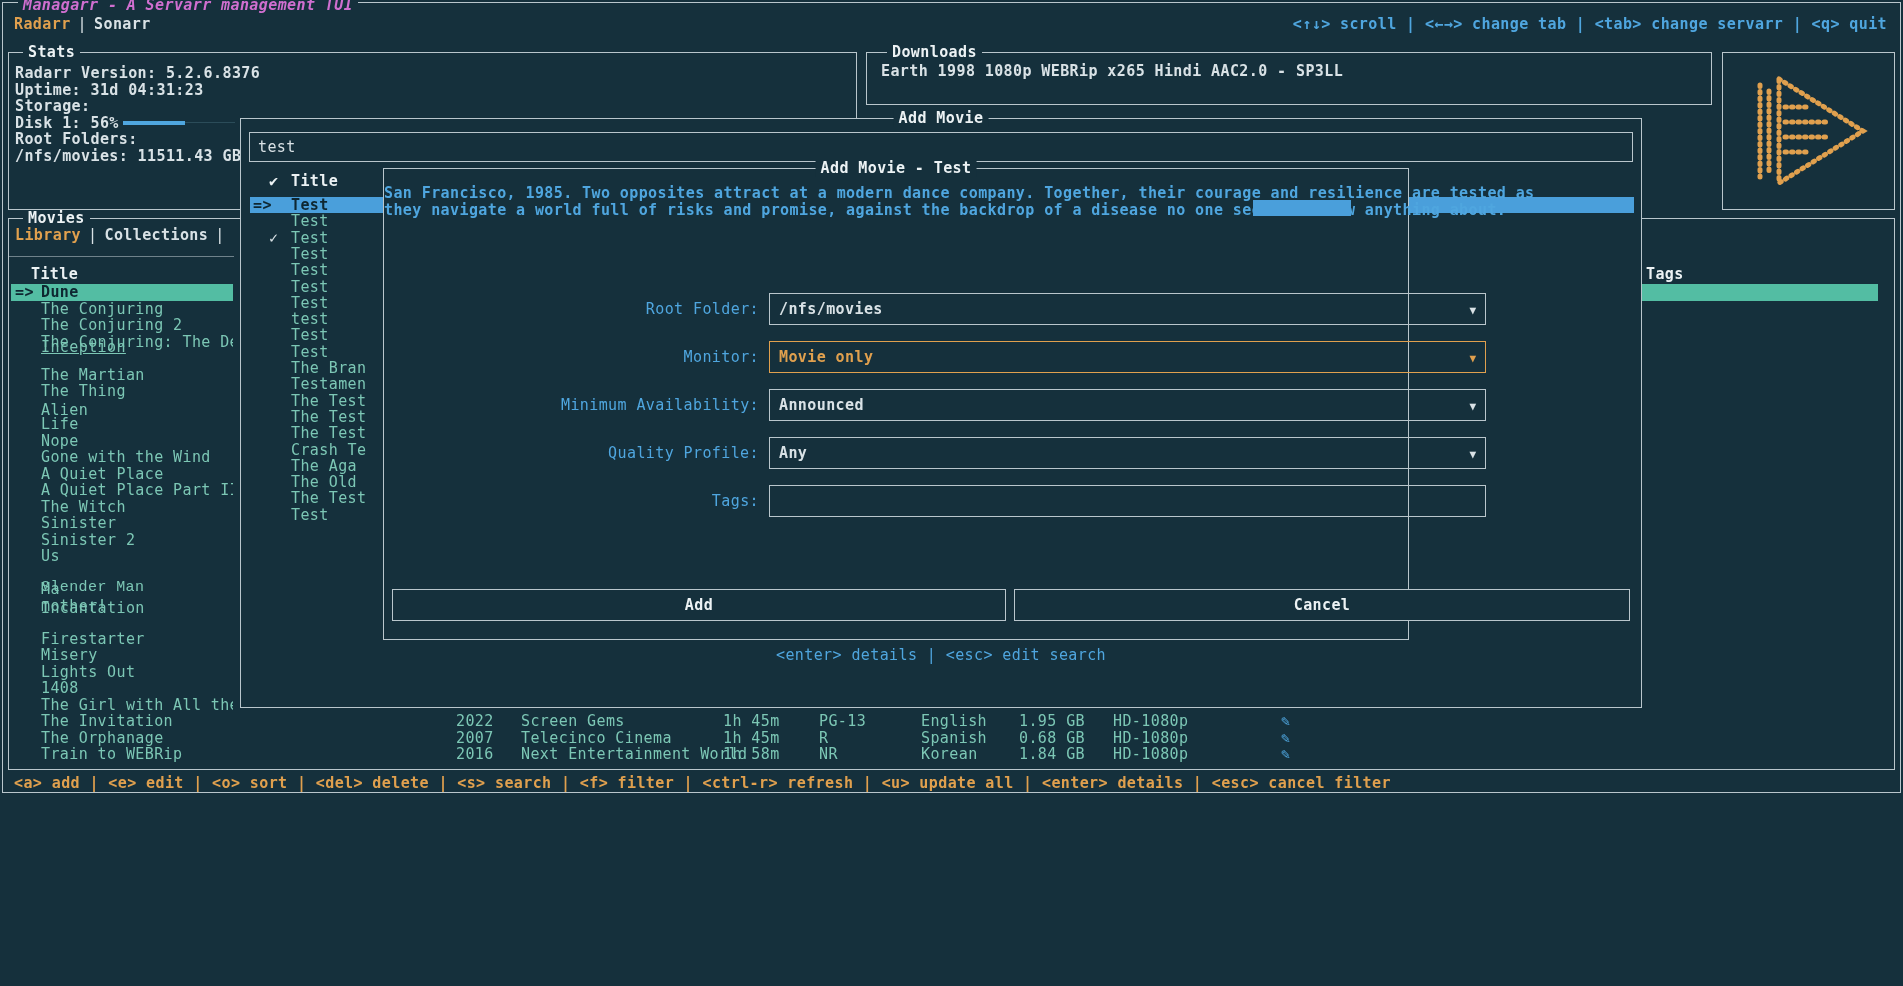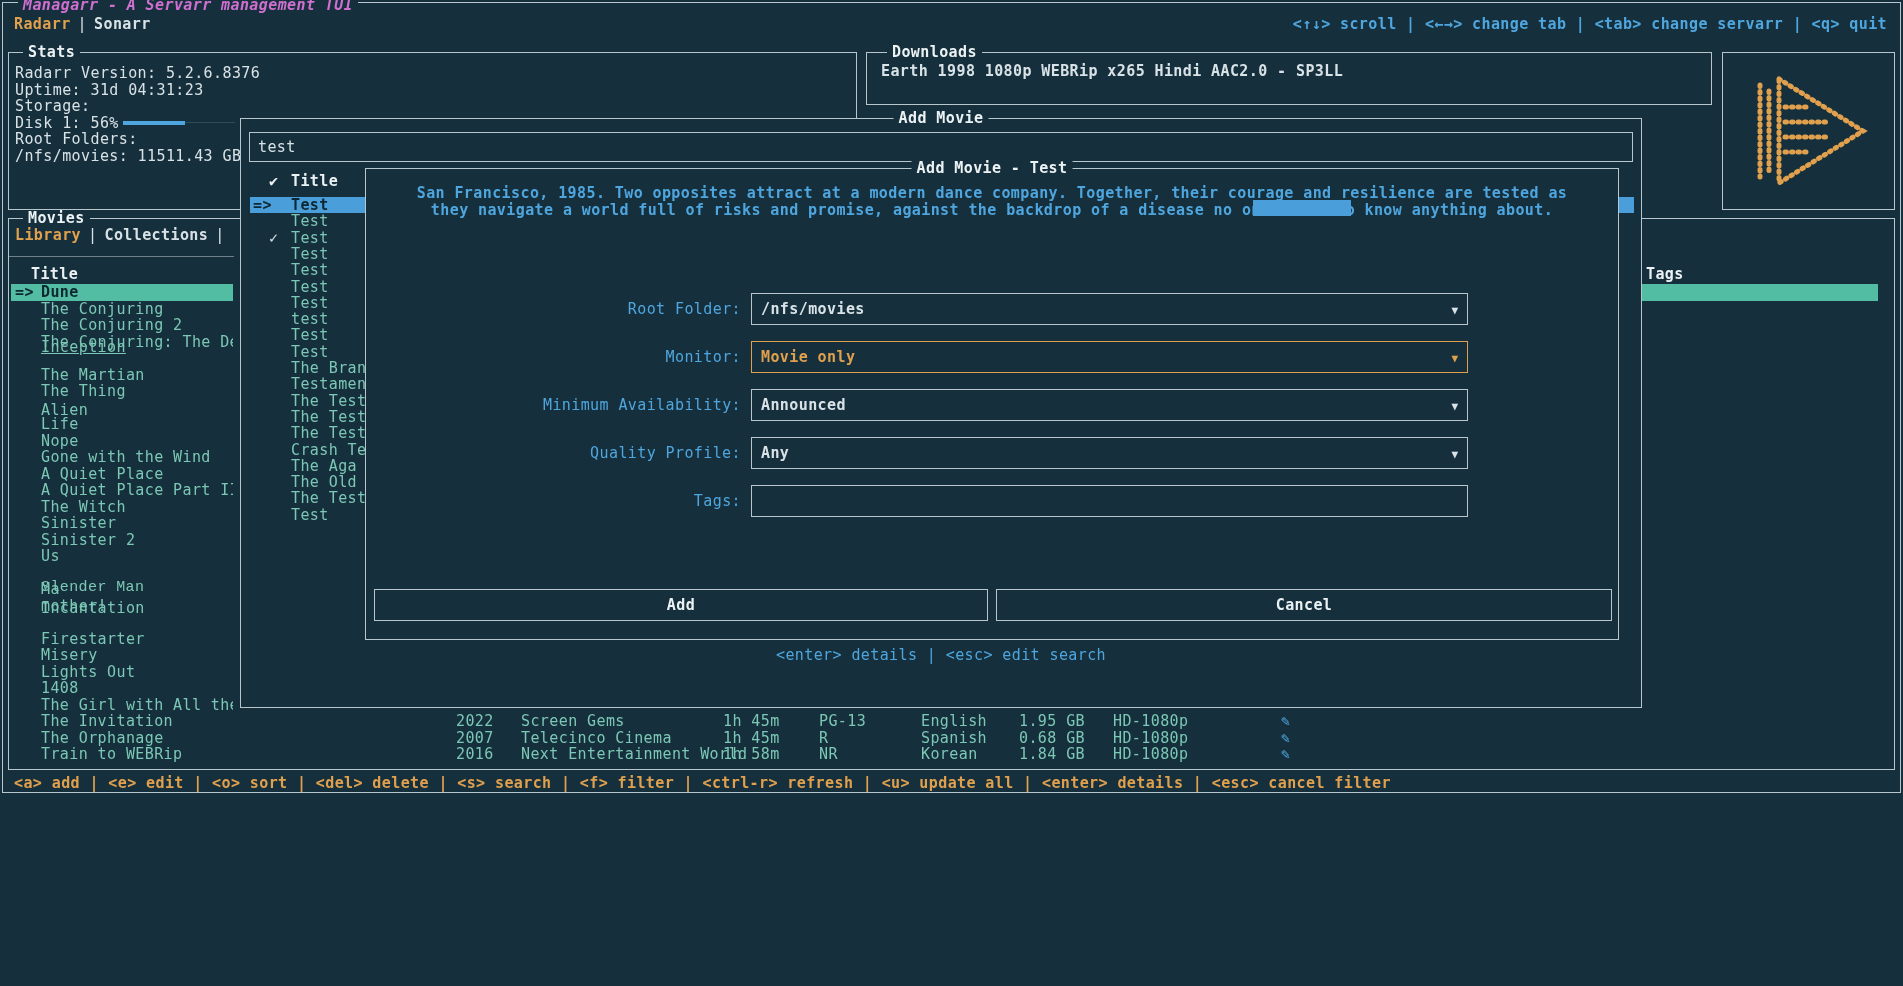--- a/index.html
+++ b/index.html
@@ -21,21 +21,21 @@
   .legend{position:absolute;top:-9px;background:var(--bg,#15303c);padding:0 5px;font-weight:bold;color:var(--fg-bright,#ecf2f4);white-space:nowrap}
   .legend.center{left:50%;transform:translateX(-50%)}
   .legend.left{left:14px}
 
   .app-title{position:absolute;left:18px;top:-3px;background:var(--bg,#15303c);padding:0 5px;font-weight:bold;font-style:italic;white-space:nowrap}
   .top-tabs{position:absolute;left:14px;top:16px;white-space:nowrap}
   .top-tabs .div{color:var(--fg,#d9e2e6);margin:0 7px}
   .top-help{position:absolute;right:16px;top:16px;white-space:nowrap;font-weight:bold}
 
   .stats-content{position:absolute;left:6px;top:12px;right:6px}
-  .stats-line{height:16.5px;white-space:nowrap;font-weight:normal}
+  .stats-line{height:16.5px;white-space:nowrap;font-weight:bold}
   .linegauge{display:inline-block;position:relative;width:112px;height:12px;vertical-align:middle;margin-left:4px}
   .linegauge .fill{position:absolute;left:0;top:4px;height:4px;background:var(--blue,#4fa6df)}
   .linegauge .track{position:absolute;right:0;top:5px;height:1px;background:var(--track,#2b4c59)}
 
   .dl-item{position:absolute;left:14px;top:10px;white-space:nowrap;font-weight:bold}
   .dl-line{position:absolute;left:14px;top:27px;right:14px;height:17px}
   .dl-pct{position:absolute;left:0;top:0}
   .dl-gauge{position:absolute;left:41px;right:0;top:0;height:16px}
   .dl-gauge .fill{position:absolute;left:0;top:6px;height:4px;background:var(--blue,#4fa6df)}
   .dl-gauge .track{position:absolute;right:0;top:7px;height:1px;background:var(--track,#2b4c59)}
@@ -70,21 +70,21 @@
   .res-header .chk-h{position:absolute;left:28px}
   .res-header .title-h{position:absolute;left:50px}
   .result-row{position:absolute;left:9px;width:1384px;height:16.3px;padding-left:3px;color:var(--teal,#7cc7b5);white-space:nowrap;overflow:hidden}
   .result-row .pfx{display:inline-block;width:16px;font-weight:bold}
   .result-row .chk{display:inline-block;width:22px;color:var(--fg,#d9e2e6)}
   .result-row.selected{background:var(--selected-blue,#4a9fdb);color:var(--dark-text,#0e2731);font-weight:bold}
   .result-row.selected .chk{color:var(--dark-text,#0e2731)}
   .popup-help{position:absolute;left:0;top:528px;width:100%;text-align:center;font-weight:normal;color:var(--blue,#4fa6df)}
 
   
-  .modal{position:absolute;left:365px;top:168px;width:1254px;height:472px;z-index:20}
+  .modal{position:absolute;left:383px;top:168px;width:1026px;height:472px;z-index:20}
   .overview{position:absolute;left:0;top:16px;width:100%;text-align:center;color:var(--blue,#4fa6df);font-weight:bold}
   .overview div{white-space:nowrap}
   .form-row{position:absolute;left:0;width:100%;height:32px}
   .form-label{position:absolute;left:0;top:8px;width:375px;text-align:right;color:var(--blue,#4fa6df);white-space:nowrap}
   .form-select{position:absolute;left:385px;top:0;width:717px;height:32px;border:1px solid var(--border,#b9c6cc);padding:7px 28px 0 9px;font-weight:bold;white-space:nowrap;overflow:hidden;color:var(--fg,#d9e2e6)}
   .form-select .arrow{position:absolute;right:9px;top:9px;font-size:11px;letter-spacing:0;color:var(--fg,#d9e2e6)}
   .form-row.focused .form-select{border-color:var(--orange,#e0a04e);color:var(--orange,#e0a04e)}
   .form-row.focused .arrow{color:var(--orange,#e0a04e)}
   .form-input{position:absolute;left:385px;top:0;width:717px;height:32px;border:1px solid var(--border,#b9c6cc);background:transparent;color:var(--fg,#d9e2e6);font:inherit;letter-spacing:inherit;padding:0 9px;outline:none}
   .btn{position:absolute;top:420px;height:32px;border:1px solid var(--border,#b9c6cc);text-align:center;padding-top:7px;font-weight:bold;color:var(--fg-bright,#ecf2f4);cursor:pointer;background:var(--bg,#15303c)}

